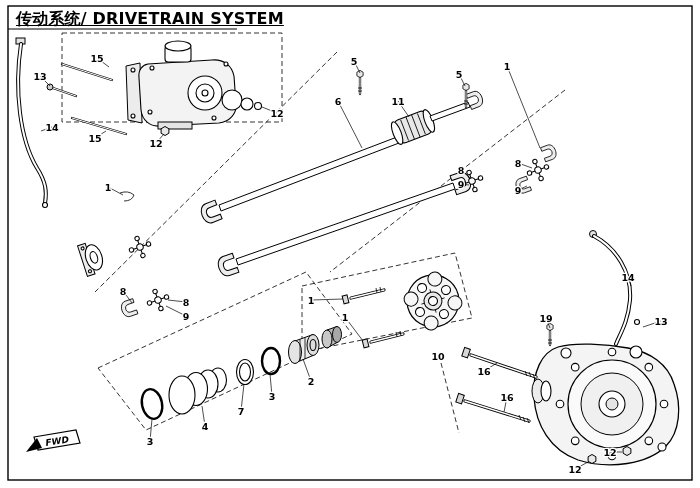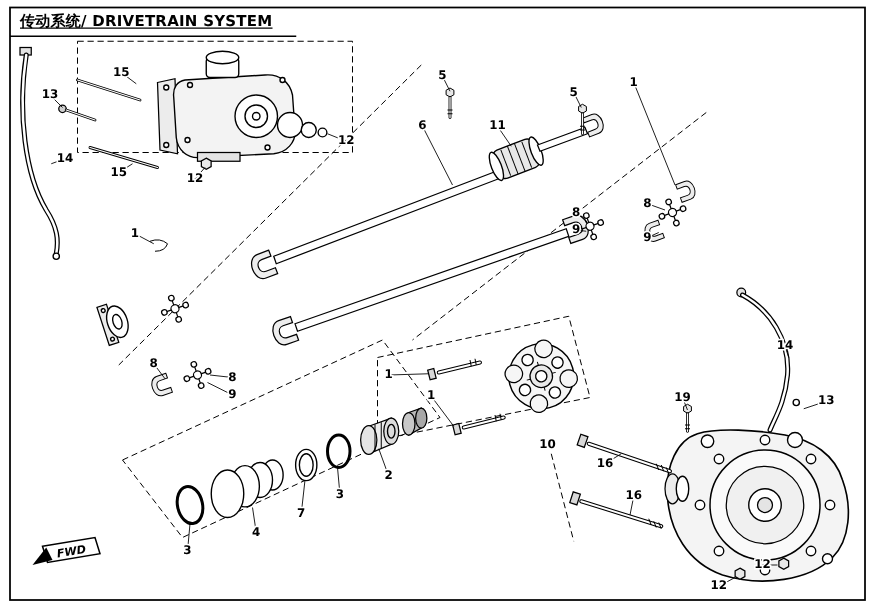--- a/index.html
+++ b/index.html
@@ -1,19 +1,19 @@
 <!DOCTYPE html>
 <html><head>
 <meta charset="utf-8">
 <style>
   html,body{margin:0;padding:0;background:#fff}
   .page{position:relative;width:700px;height:488px;background:#fff;overflow:hidden;
         font-family:"Liberation Sans",sans-serif}
   .page svg{position:absolute;left:0;top:0}
-  .title{position:absolute;left:16px;top:9px;font-size:12px;font-weight:bold;color:#000;
+  .title{position:absolute;left:16px;top:9px;font-size:16px;font-weight:bold;color:#000;
          text-decoration:underline;letter-spacing:.2px;
          font-family:"DejaVu Sans","Liberation Sans",sans-serif;white-space:nowrap}
   .callout{font-family:"DejaVu Sans",sans-serif;font-size:9.5px;font-weight:bold;
            text-anchor:middle;dominant-baseline:central;fill:#000;
            paint-order:stroke;stroke:#fff;stroke-width:2.5px}
   .leader{stroke:#000;stroke-width:.7}
   .dash{fill:none;stroke:#000;stroke-width:.8;stroke-dasharray:5 3}
   .ol{fill:none;stroke:#000;stroke-width:1.1}
   .thin{fill:none;stroke:#000;stroke-width:.8}
   .p1{fill:#f3f3f3;stroke:#000;stroke-width:1.1}

